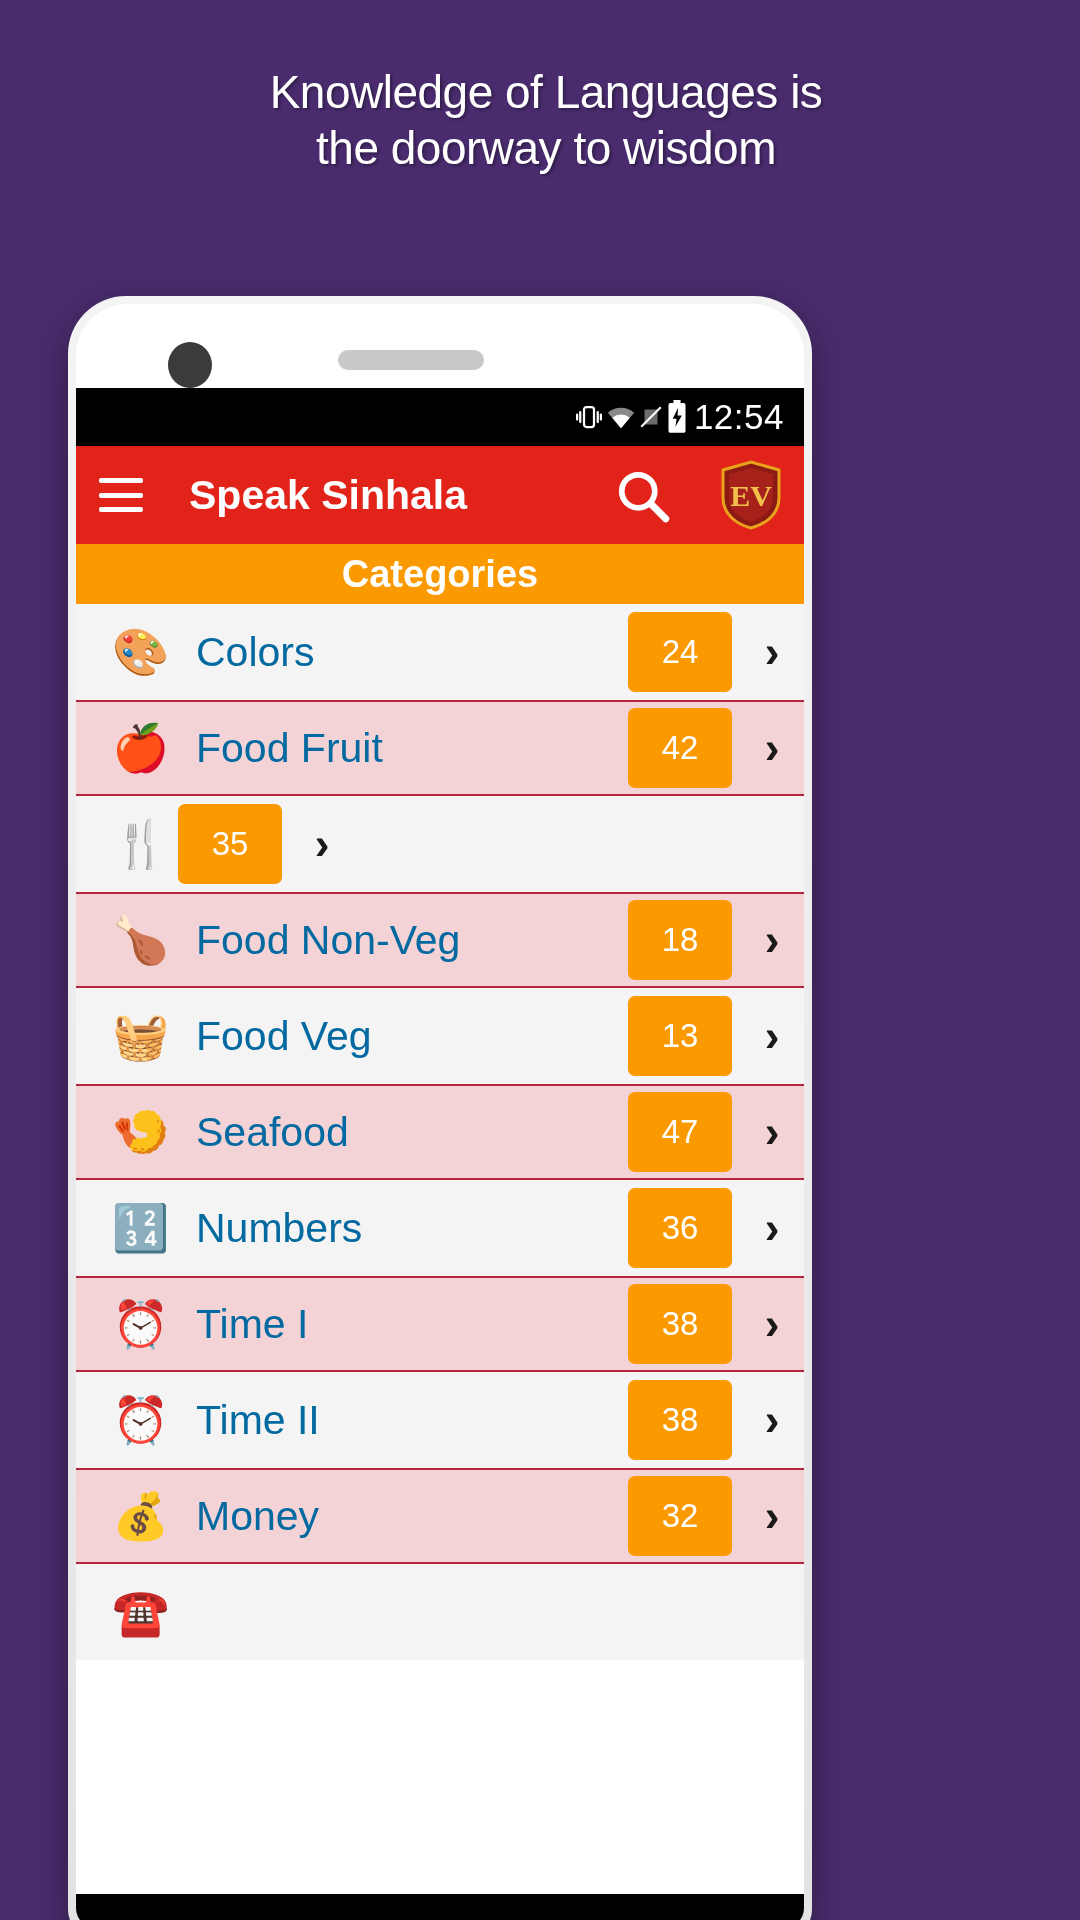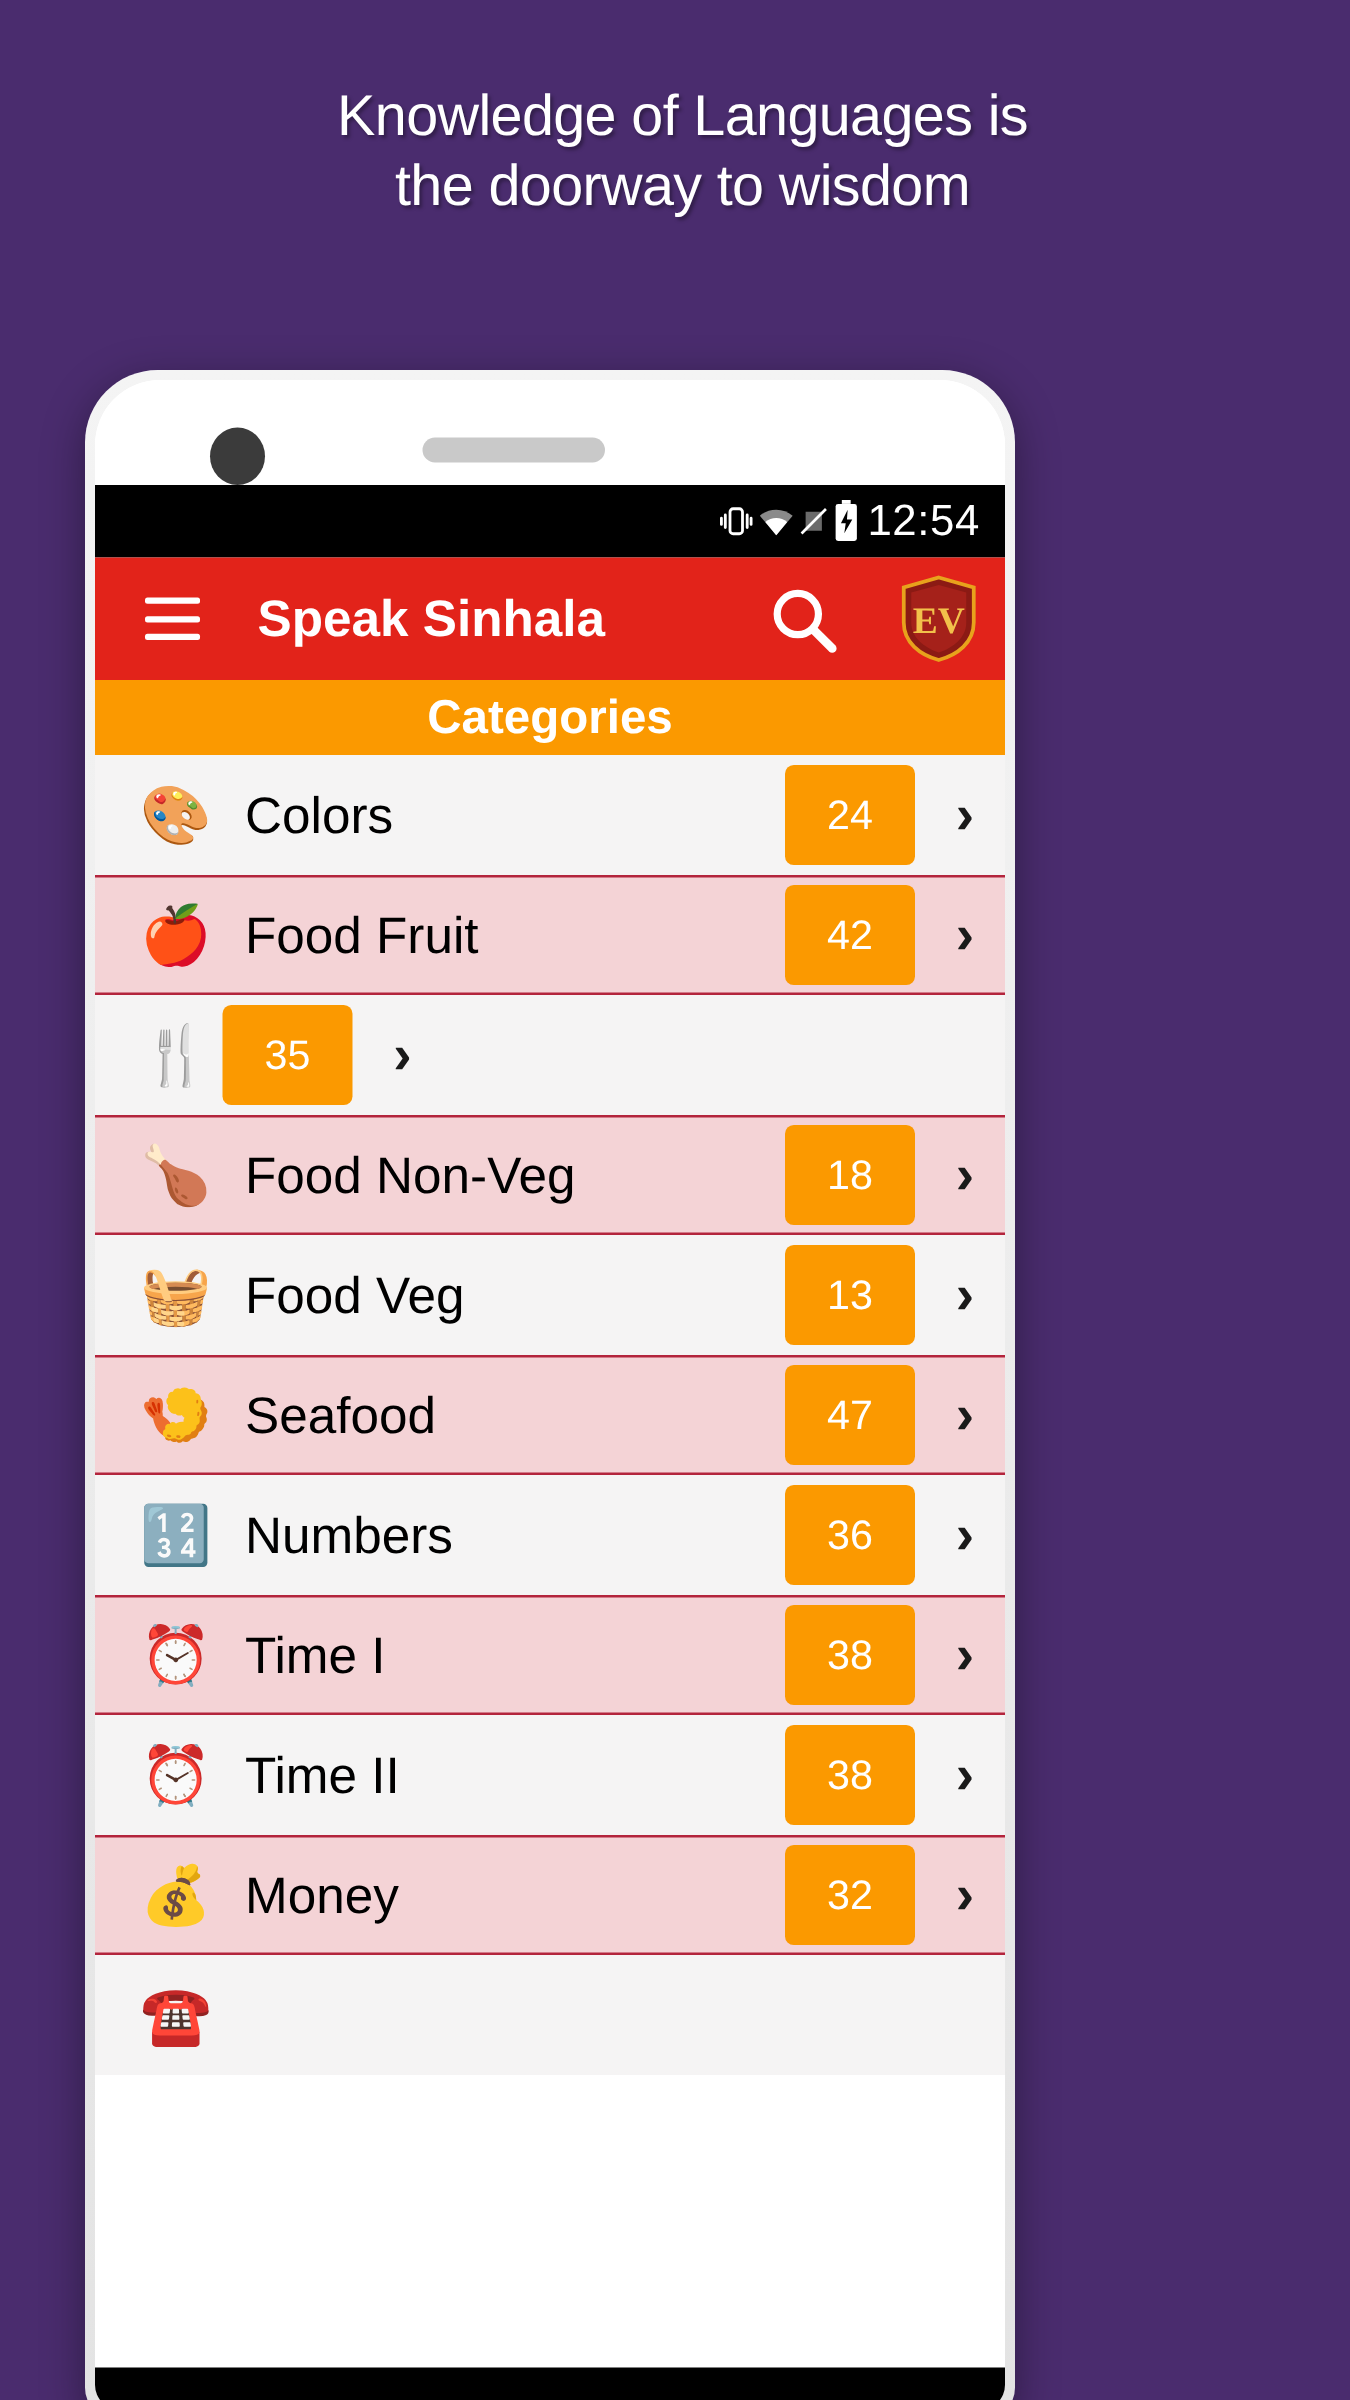--- a/index.html
+++ b/index.html
@@ -83,21 +83,21 @@
     letter-spacing:0.5px;
     margin-left:4px;
   }
 
   
   .appbar {
     height:98px;
     background:#E2231A;
     display:flex;
     align-items:center;
-    padding:0 22px 0 40px;
+    padding:0 22px 0 23px;
     gap:22px;
   }
   .hamburger {
     width:44px; height:34px;
     display:flex; flex-direction:column;
     justify-content:space-between;
     flex:0 0 auto;
   }
   .hamburger span {
     display:block; height:5px; width:100%;
@@ -151,21 +151,21 @@
   .row.even { background:#F4D3D6; border-top:2px solid #B3243C; border-bottom:2px solid #B3243C; }
   .row-icon {
     width:74px;
     font-size:46px;
     line-height:1;
     text-align:center;
     flex:0 0 auto;
   }
   .row-label {
     font-size:41px;
-    color:#000000;
+    color:#0369a1;
     margin-left:18px;
     flex:1 1 auto;
     white-space:nowrap;
     overflow:hidden;
   }
   .row-badge {
     flex:0 0 auto;
     width:104px; height:80px;
     background:#FB9900;
     border-radius:7px;

